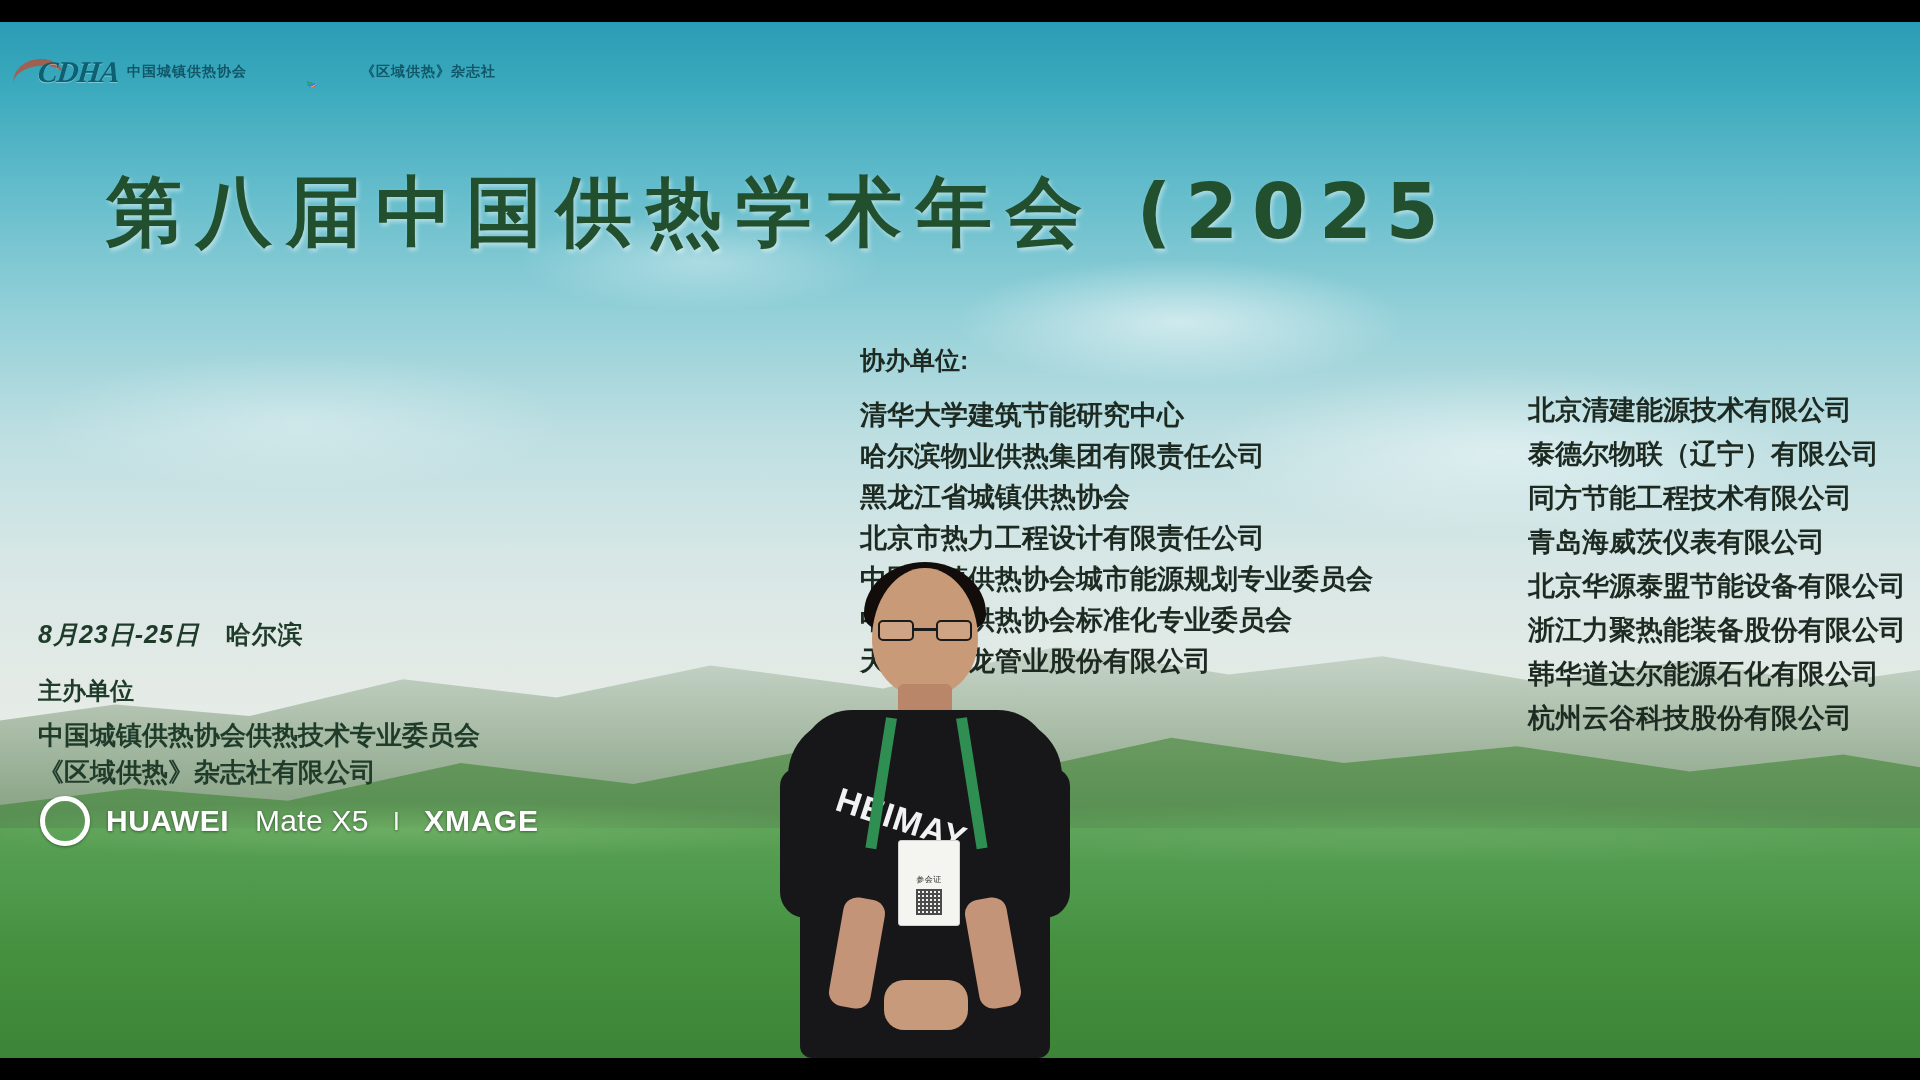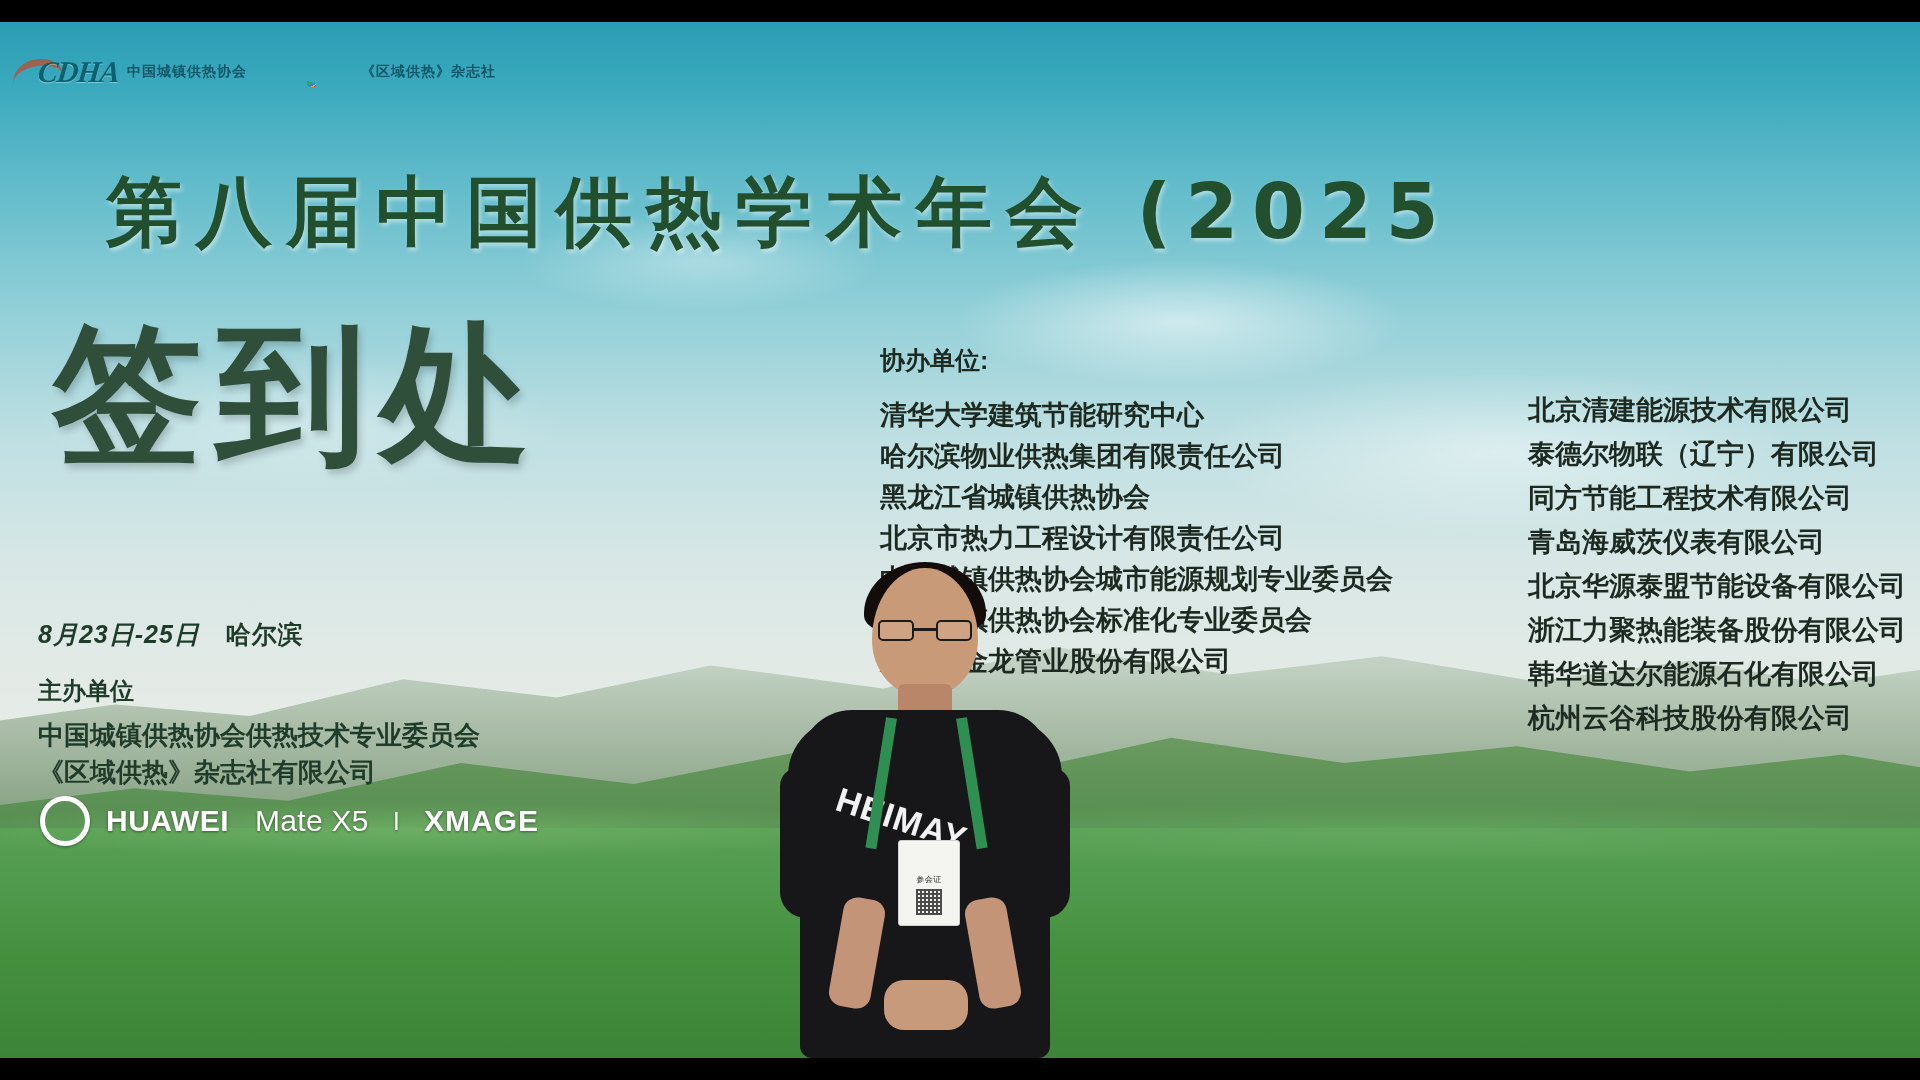--- a/index.html
+++ b/index.html
@@ -164,21 +164,21 @@
     margin-bottom: 24px;
     font-style: italic;
   }
   #date-line .city { margin-left: 26px; font-style: normal; }
   #organizer-label { font-size: 24px; margin-bottom: 10px; }
   .organizer-line { font-size: 26px; line-height: 1.42; }
 
   
   #coorg-col {
     position: absolute;
-    left: 880px; top: 322px;
+    left: 860px; top: 322px;
     z-index: 14;
     color: #1d2a22;
     font-weight: bold;
     white-space: nowrap;
   }
   #coorg-label { font-size: 25px; margin-bottom: 18px; }
   .coorg-line { font-size: 27px; line-height: 1.52; }
 
   
   #right-col {
@@ -329,21 +329,20 @@
         <div class="logo-cn">中国城镇供热协会</div>
       </div>
       <div class="logo-group">
         <div class="logo-fan"></div>
         <div class="logo-cn">《区域供热》杂志社</div>
       </div>
     </div>
 
     <div id="main-title">第八届中国供热学术年会 (2025</div>
 
-    <div id="signin-word">签到处</div>
 
     <div id="left-info">
       <div id="date-line">
         <span>8月23日-25日</span><span class="city">哈尔滨</span>
       </div>
       <div id="organizer-label">主办单位</div>
       <div class="organizer-line">中国城镇供热协会供热技术专业委员会</div>
       <div class="organizer-line">《区域供热》杂志社有限公司</div>
     </div>
 

